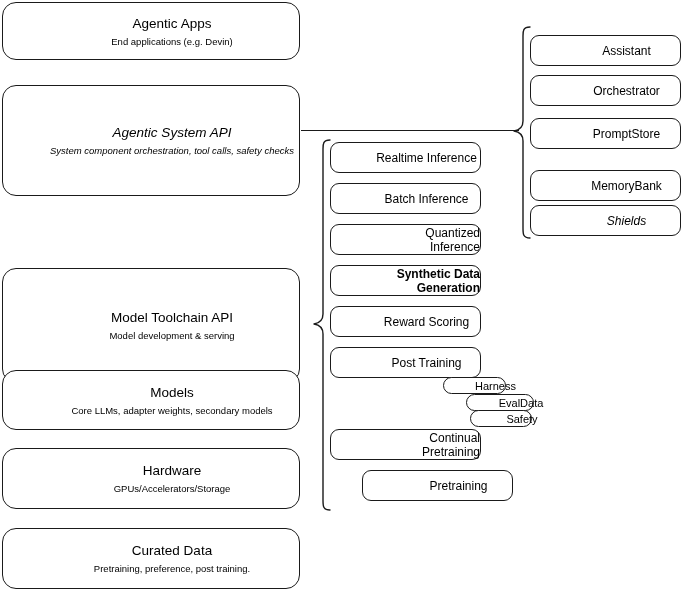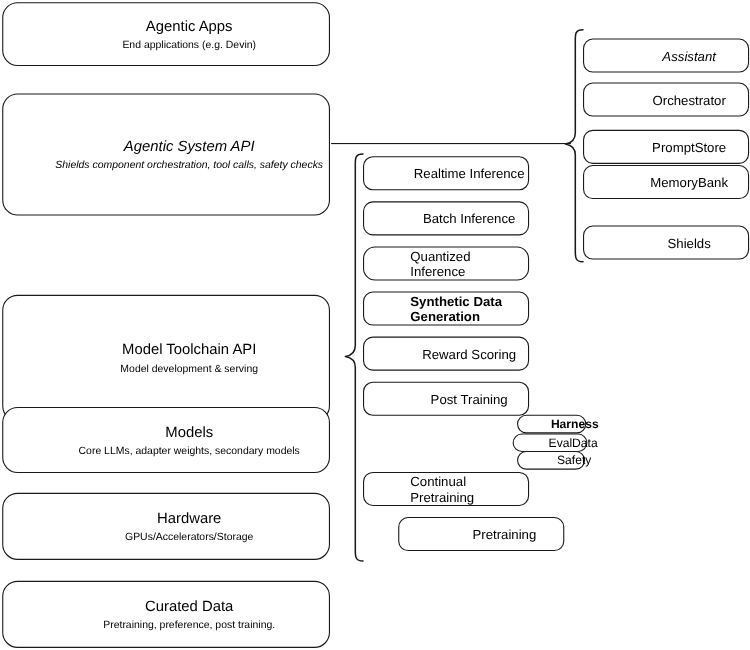--- a/index.html
+++ b/index.html
@@ -20,21 +20,21 @@
   .node{
     position:absolute;
     box-sizing:border-box;
     background:#ffffff;
     border:1px solid #1a1a1a;
     border-radius:12px;
     display:flex;
     flex-direction:column;
     align-items:center;
     justify-content:center;
-    text-align:left;
+    text-align:right;
     padding-left:42px;
   }
 
   
   .layer{ left:2px; width:298px; border-radius:14px; }
   .layer .title{
     font-size:13.5px;
     line-height:17px;
     color:#000;
   }
@@ -92,21 +92,21 @@
 
 <div id="canvas">
 
   <div class="node layer" style="top:2px;height:58px;">
     <div class="title">Agentic Apps</div>
     <div class="sub">End applications (e.g. Devin)</div>
   </div>
 
   <div class="node layer" style="top:85px;height:111px;font-style:italic;">
     <div class="title">Agentic System API</div>
-    <div class="sub">Shields component orchestration, tool calls, safety checks</div>
+    <div class="sub">System component orchestration, tool calls, safety checks</div>
   </div>
 
   <div class="node layer" style="top:225px;height:115px;margin-top:43px;">
     <div class="title">Model Toolchain API</div>
     <div class="sub">Model development &amp; serving</div>
   </div>
 
   <div class="node layer" style="top:370px;height:60px;">
     <div class="title">Models</div>
     <div class="sub">Core LLMs, adapter weights, secondary models</div>
@@ -129,64 +129,64 @@
       <path d="M18 2 C11 2 11 6 11 11 L11 176 C11 182 8 185 2 186 C8 187 11 190 11 196 L11 362 C11 368 11 372 18 372" stroke="#1a1a1a" stroke-width="1.4" fill="none" stroke-linecap="round" stroke-linejoin="round"></path>
     </svg>
   </div>
 
   <div class="node mid" style="top:142px;">
     <span>Realtime Inference</span>
   </div>
   <div class="node mid" style="top:183px;">
     <span>Batch Inference</span>
   </div>
-  <div class="node mid" style="top:224px;border-radius:11px;">
+  <div class="node mid" style="top:224px;">
     <span>Quantized Inference</span>
   </div>
   <div class="node mid" style="top:265px;font-weight:bold;">
     <span>Synthetic Data Generation</span>
   </div>
   <div class="node mid" style="top:306px;">
     <span>Reward Scoring</span>
   </div>
   <div class="node mid" style="top:347px;">
     <span>Post Training</span>
   </div>
   <div class="node mid" style="top:429px;">
     <span>Continual Pretraining</span>
   </div>
   <div class="node mid" style="top:470px;margin-left:32px;">
     <span>Pretraining</span>
   </div>
 
-  <div class="node subpill" style="left:470px;top:377px;width:63px;font-weight:bold;">
+  <div class="node subpill" style="left:443px;top:377px;width:63px;">
     <span>Harness</span>
   </div>
   <div class="node subpill" style="left:466px;top:394px;width:68px;">
     <span>EvalData</span>
   </div>
   <div class="node subpill" style="left:470px;top:410px;width:62px;">
     <span>Safety</span>
   </div>
 
   <div class="brace" style="left:512px;top:25px;">
     <svg width="20" height="222" viewBox="0 0 20 222" fill="none">
       <path d="M18 2 C11 2 11 6 11 11 L11 96 C11 102 8 105 2 106 C8 107 11 110 11 116 L11 203 C11 209 11 213 18 213" stroke="#1a1a1a" stroke-width="1.4" fill="none" stroke-linecap="round" stroke-linejoin="round"></path>
     </svg>
   </div>
 
-  <div class="node right" style="top:35px;font-style:italic;">
+  <div class="node right" style="top:35px;">
     <span>Assistant</span>
   </div>
   <div class="node right" style="top:75px;">
     <span>Orchestrator</span>
   </div>
   <div class="node right" style="top:118px;">
     <span>PromptStore</span>
   </div>
-  <div class="node right" style="top:150px;">
+  <div class="node right" style="top:170px;">
     <span>MemoryBank</span>
   </div>
-  <div class="node right" style="top:205px;">
+  <div class="node right" style="top:205px;font-style:italic;">
     <span>Shields</span>
   </div>
 
 </div>
 
 </body></html>

